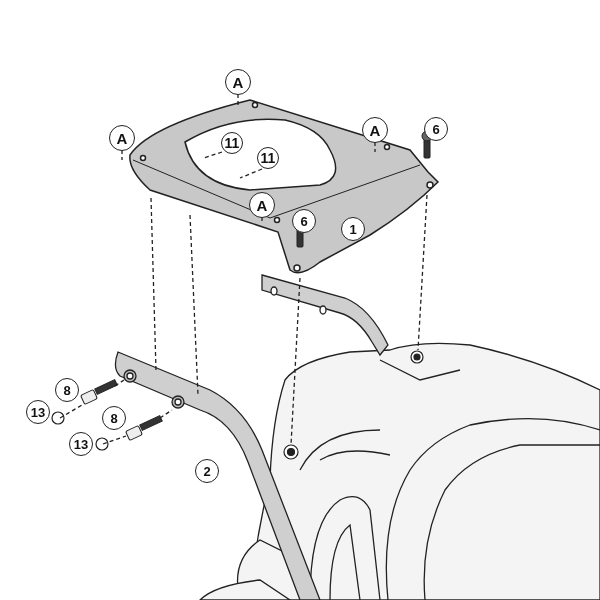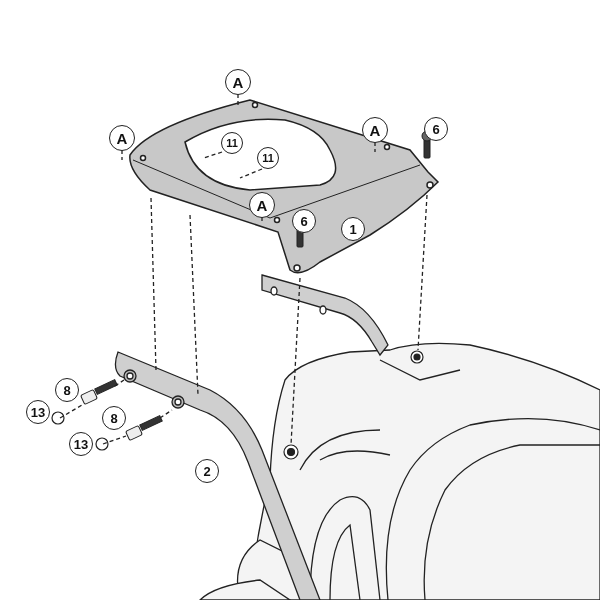--- a/index.html
+++ b/index.html
@@ -1,21 +1,21 @@
 <!DOCTYPE html>
 <html><head>
 <meta charset="utf-8">
 <style>
   html,body{margin:0;padding:0;background:#ffffff;}
   body{width:600px;height:600px;overflow:hidden;position:relative;font-family:"Liberation Sans",sans-serif;}
   #canvas{position:absolute;left:0;top:0;width:600px;height:600px;}
   .callout{position:absolute;width:24px;height:24px;margin-left:-12px;margin-top:-12px;border:1.5px solid #222;border-radius:50%;background:#fff;
     display:flex;align-items:center;justify-content:center;font-weight:bold;color:#111;font-size:13px;box-sizing:border-box;}
   .callout.big{width:26px;height:26px;margin-left:-13px;margin-top:-13px;font-size:15px;}
-  .callout.small{width:22px;height:22px;margin-left:-11px;margin-top:-11px;font-size:11px;}
+  .callout.small{width:22px;height:22px;margin-left:-11px;margin-top:-11px;font-size:14px;}
 </style>
 </head>
 <body>
 
 <div id="canvas">
 <svg width="600" height="600" viewBox="0 0 600 600" xmlns="http://www.w3.org/2000/svg">
 
   <g fill="#f4f4f4" stroke="#222" stroke-width="1.3">
     <path d="M285 380 Q300 360 350 352 L390 350 Q420 340 470 345 Q540 360 600 390 L600 600 L250 600 Q255 540 270 480 Q272 420 285 380 Z"></path>
     <path d="M388 600 Q380 520 410 470 Q430 440 470 425 Q540 410 600 430" fill="none"></path>

